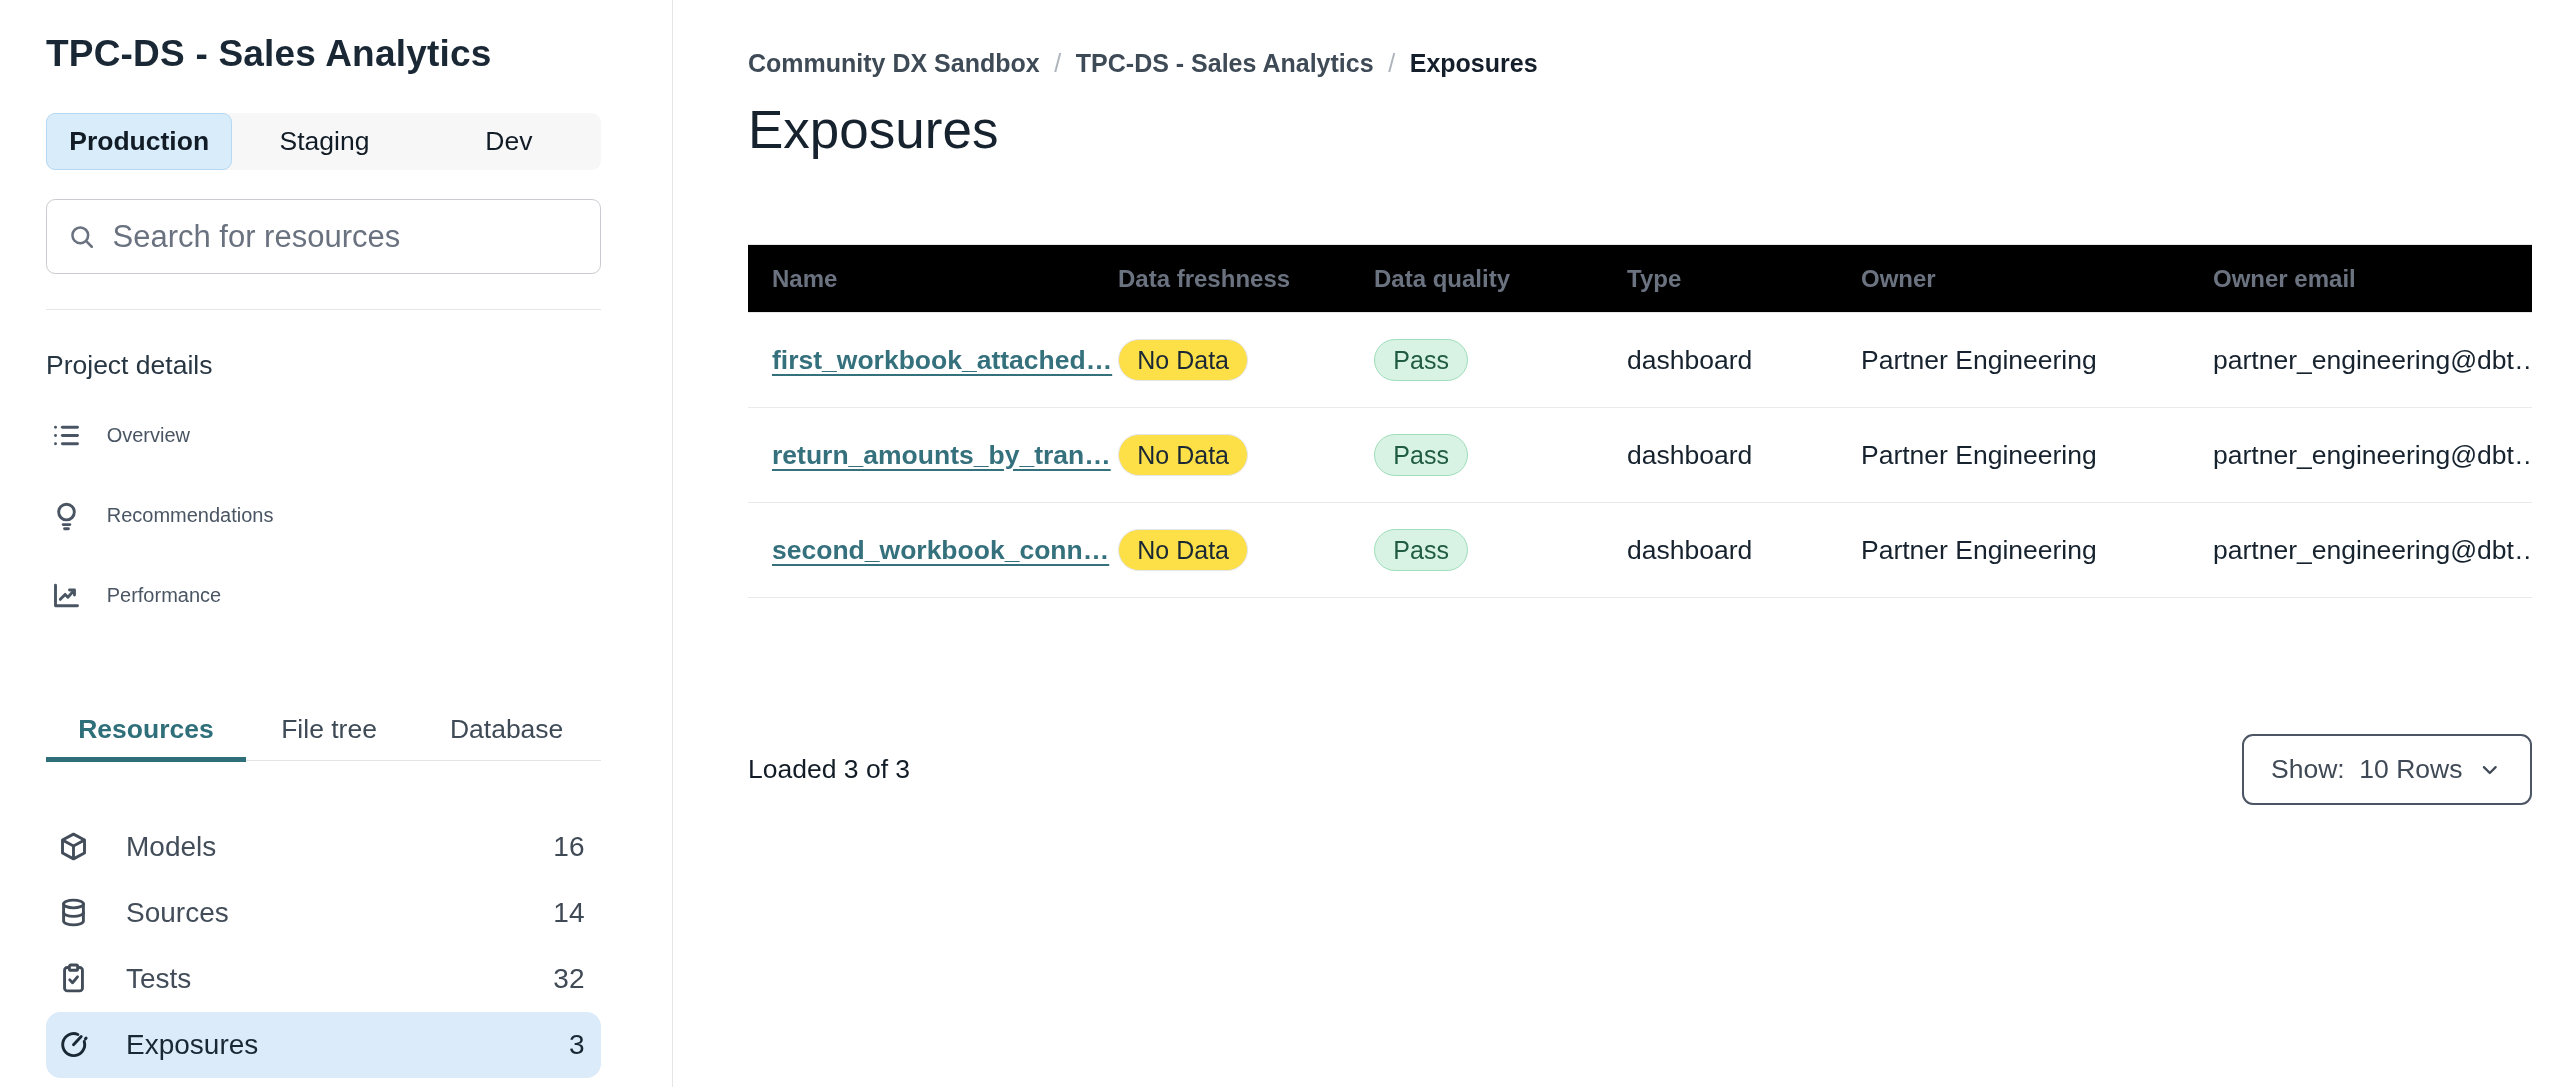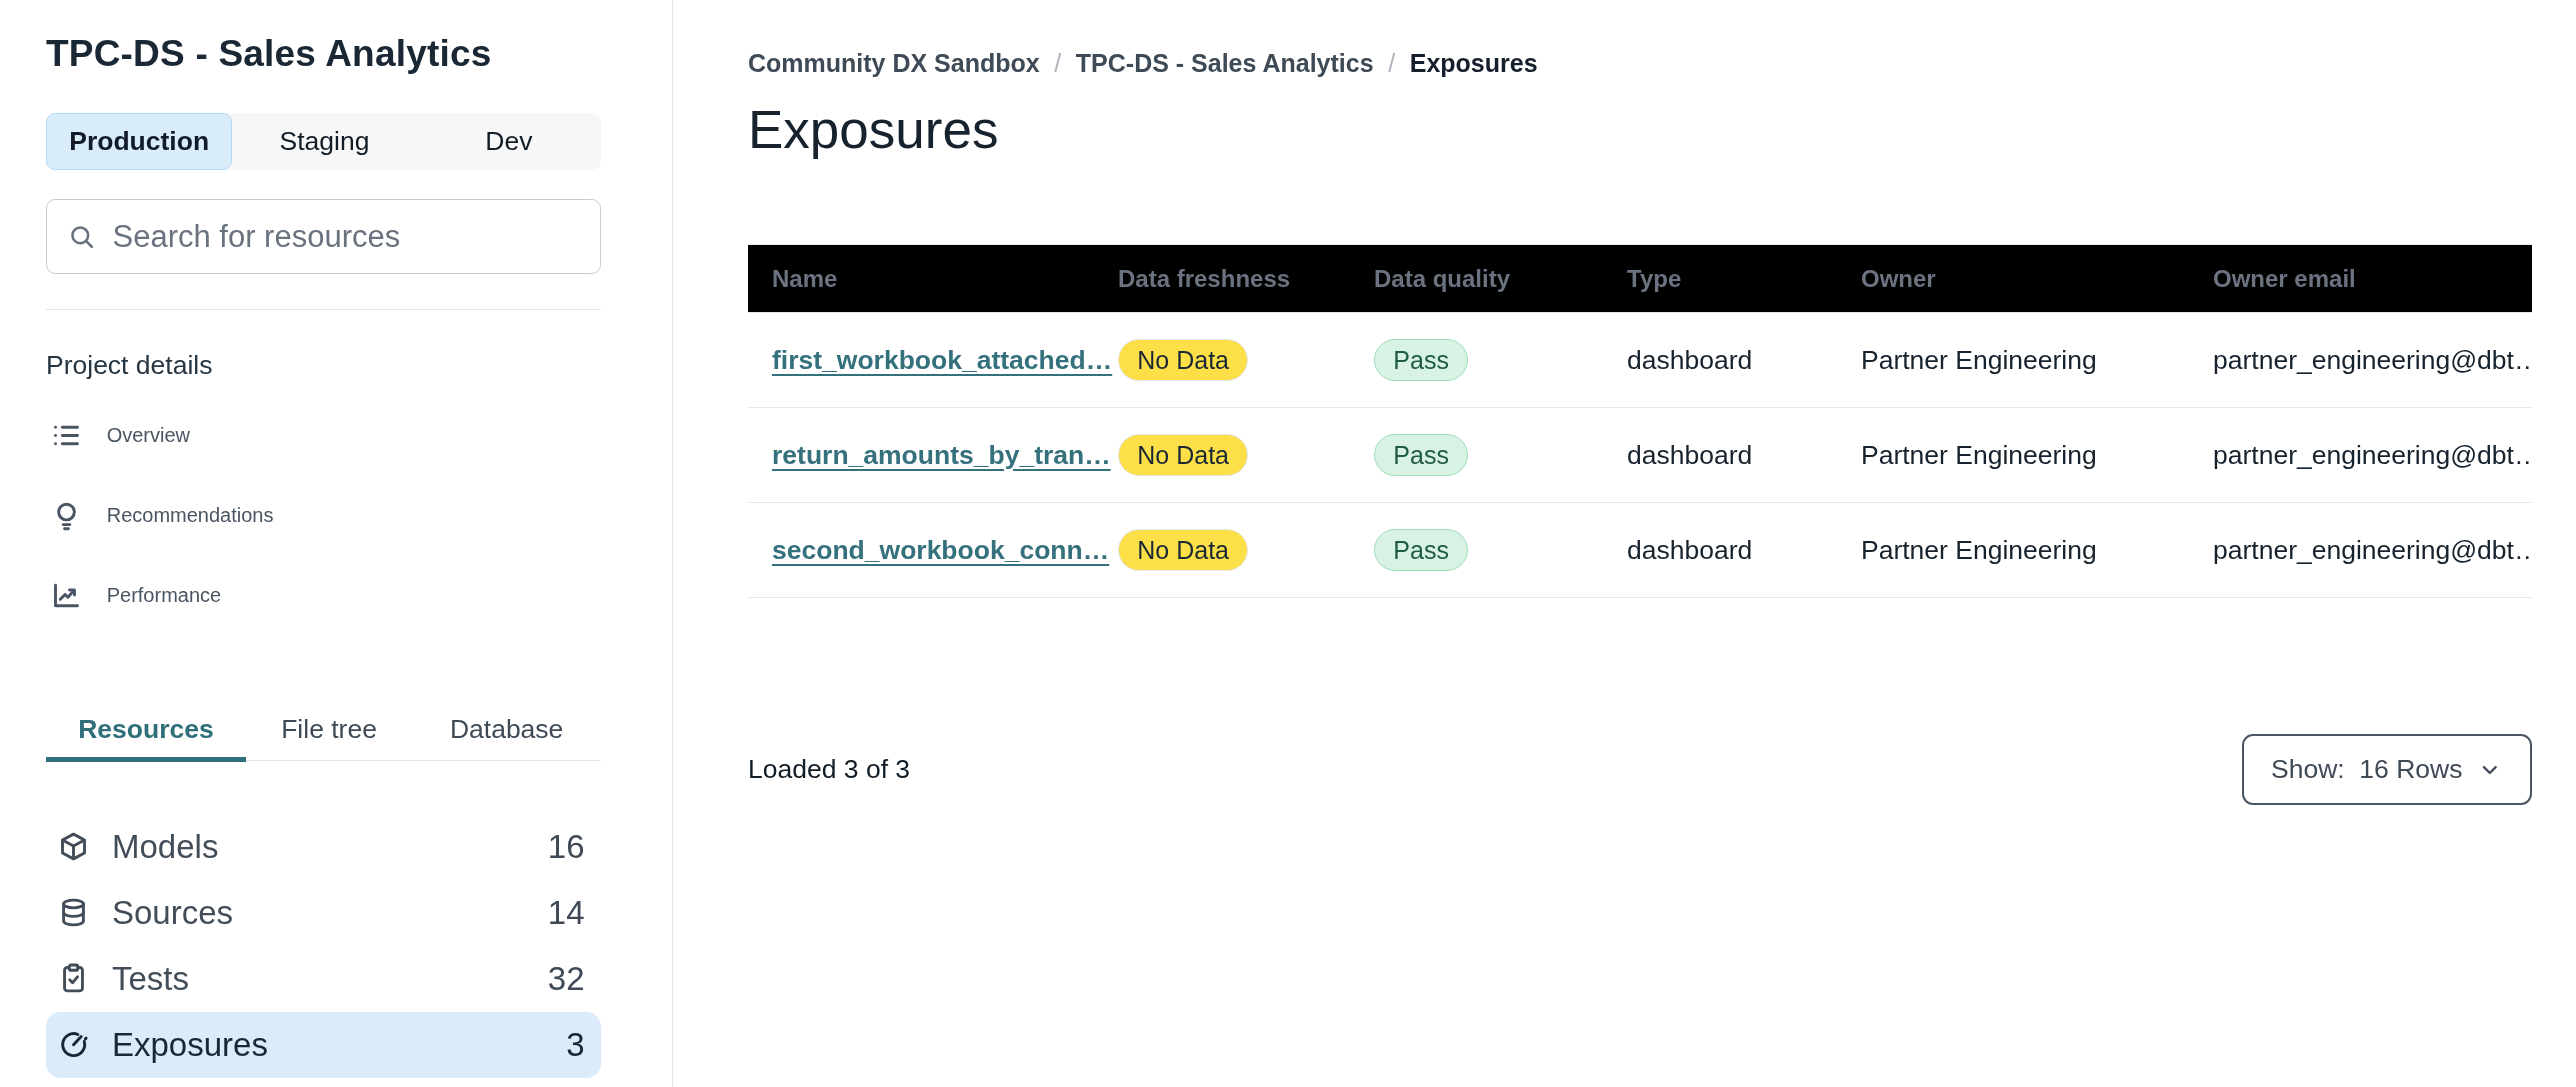--- a/index.html
+++ b/index.html
@@ -34,22 +34,22 @@
   .nav-item .nico { width:33px; height:33px; }
 
   .view-tabs { display:flex; margin-top:75px; border-bottom:1.8px solid #e3e5e8; }
   .view-tab { height:51px; display:flex; align-items:flex-start; justify-content:center;
               font-size:26.5px; color:#3e4a56; cursor:pointer; border-bottom:5.5px solid transparent;
               margin-bottom:-1.8px; padding-top:3.7px; }
   .view-tab.t1 { width:36%; } .view-tab.t2 { width:30%; } .view-tab.t3 { width:34%; }
   .view-tab.active { color:#2e6f7a; font-weight:700; border-bottom-color:#2e6f7a; }
 
   .res-list { margin-top:53px; }
-  .res-item { height:66px; display:flex; align-items:center; gap:22px; padding:0 16.5px 0 11px;
-              font-size:33px; color:#424d59; cursor:pointer; border-radius:14.6px; }
+  .res-item { height:66px; display:flex; align-items:center; gap:36px; padding:0 16.5px 0 11px;
+              font-size:28px; color:#424d59; cursor:pointer; border-radius:14.6px; }
   .res-item .rico { width:33px; height:33px; color:#424d59; }
   .res-item .count { margin-left:auto; color:#3f4a56; }
   .res-item.active { background:#dcebf9; color:#1a2734; }
   .res-item.active .rico, .res-item.active .count { color:#1a2734; }
   .res-item.partial { margin-top:18.3px; }
 
   
   .main { position:absolute; left:675px; top:0; right:0; bottom:0; padding:49px 44px 1px 73px; }
   .breadcrumb { display:flex; align-items:center; font-size:25px; }
   .crumb { font-weight:700; color:#3e4a56; cursor:pointer; }
@@ -231,20 +231,20 @@
       <div class="td">dashboard</div>
       <div class="td">Partner Engineering</div>
       <div class="td">partner_engineering@dbt…</div>
     </div>
   </div>
 
   <div class="tfooter">
     <div class="loaded">Loaded 3 of 3</div>
     <button class="show-btn">
       <span>Show:</span>
-      <span>16 Rows</span>
+      <span>10 Rows</span>
       <svg class="ic chev" viewBox="0 0 24 24">
         <polyline points="6.5,9.5 12,15 17.5,9.5"></polyline>
       </svg>
     </button>
   </div>
 </div>
 
 
 </body></html>

